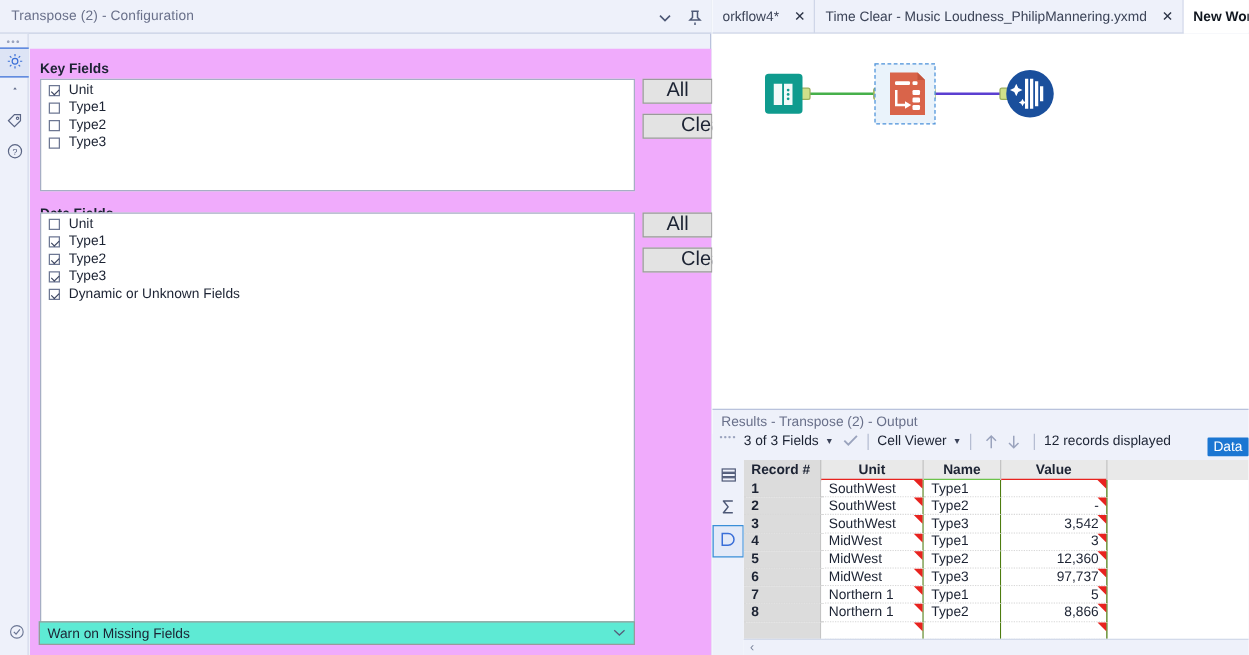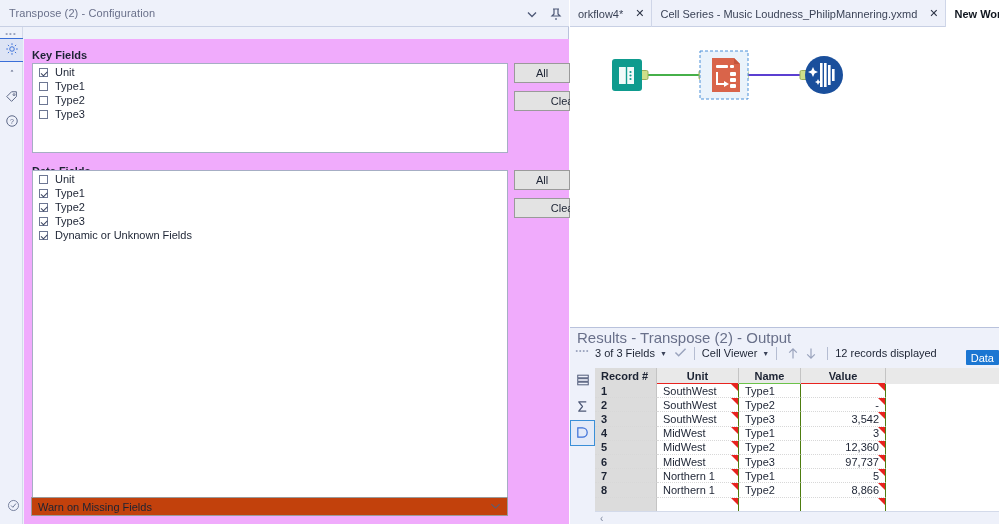--- a/index.html
+++ b/index.html
@@ -66,30 +66,30 @@
   .cbx.on::after {
     content: ""; position: absolute; left: 1px; top: 2px;
     width: 5px; height: 2.5px; border-left: 1.4px solid #3c4560; border-bottom: 1.4px solid #3c4560;
     transform: rotate(-45deg);
   }
   .field-name { font-size: 11px; color: #1c2333; line-height: 11px;}
 
   .side-btns { position: absolute; width: 56px; }
   .sbtn {
     width: 56px; height: 20px; background: #e3e3e3;
-    border: 1px solid #9a9a9a; font-size: 11px; color: #1c2333;
+    border: 1px solid #9a9a9a; font-size: 16px; color: #1c2333;
     display: flex; align-items: center; justify-content: center; cursor: pointer;
     font-family: "Liberation Sans", sans-serif;
   }
   .sbtn + .sbtn { margin-top: 8px; padding-left: 44px; }
 
   
   #missing-select {
     position: absolute; left: 31px; bottom: 8px; width: 477px; height: 19px;
-    background: #c2410c; border: 1px solid #9a9a9a;
+    background: #5eead4; border: 1px solid #9a9a9a;
     display: flex; align-items: center; cursor: pointer;
   }
   #missing-select .ms-text { margin-left: 6px; font-size: 11px; color: #1c2333; }
   #missing-select .ms-chev { position: absolute; right: 6px; color: #555f7a; font-size: 9px;}
   #valid-badge { position: absolute; left: 7px; bottom: 8px; width: 14px; height: 19px; display:flex; align-items:center;}
 
   
   #right-pane { position: absolute; left: 570px; top: 0; width: 429px; height: 380px; background: #fff; }
 
   
@@ -111,21 +111,21 @@
     position: absolute; left: 0; top: 27px; width: 429px; height: 300px;
     background: #ffffff;
   }
 
   
   #results {
     position: absolute; left: 0; top: 327px; width: 429px; height: 197px;
     background: #eef1fa; border-top: 1px solid #b9c2dc;
   }
   #results-title { height: 19px; display:flex; align-items:center; padding-left: 7px;
-    font-size: 15px; color: #69708a; }
+    font-size: 11px; color: #69708a; }
   #results-toolbar {
     position: absolute; left: 0; top: 19px; width: 429px; height: 21px;
     background: #eef1fa; display: flex; align-items: flex-start;
   }
   .tb-item { font-size: 11px; color: #1c2333; display:flex; align-items:center; cursor: pointer;}
   .tb-sep { width: 1px; height: 13px; background: #b5bdd2; margin: 0 7px; }
   .caret { font-size: 7px; color: #3a4258; margin-left: 5px; }
   .arrow-btn { color: #8b93a8; font-size: 13px; cursor: pointer; padding: 0 3px;}
   #data-button {
     position: absolute; right: 0; top: 3px; height: 15px; background: #1b76d2;
@@ -300,21 +300,21 @@
   </div>
 
   <div id="right-pane">
 
     <div id="tabstrip">
       <div class="tab">
         <span>orkflow4*</span>
         <span class="tab-x">✕</span>
       </div>
       <div class="tab">
-        <span>Cell Series - Music Loudness_PhilipMannering.yxmd</span>
+        <span>Time Clear - Music Loudness_PhilipMannering.yxmd</span>
         <span class="tab-x">✕</span>
       </div>
       <div class="tab active">
         <span>New Workflow5*</span>
 
       </div>
     </div>
 
     <div id="canvas">
       <svg width="429" height="300" viewBox="0 0 429 300">

